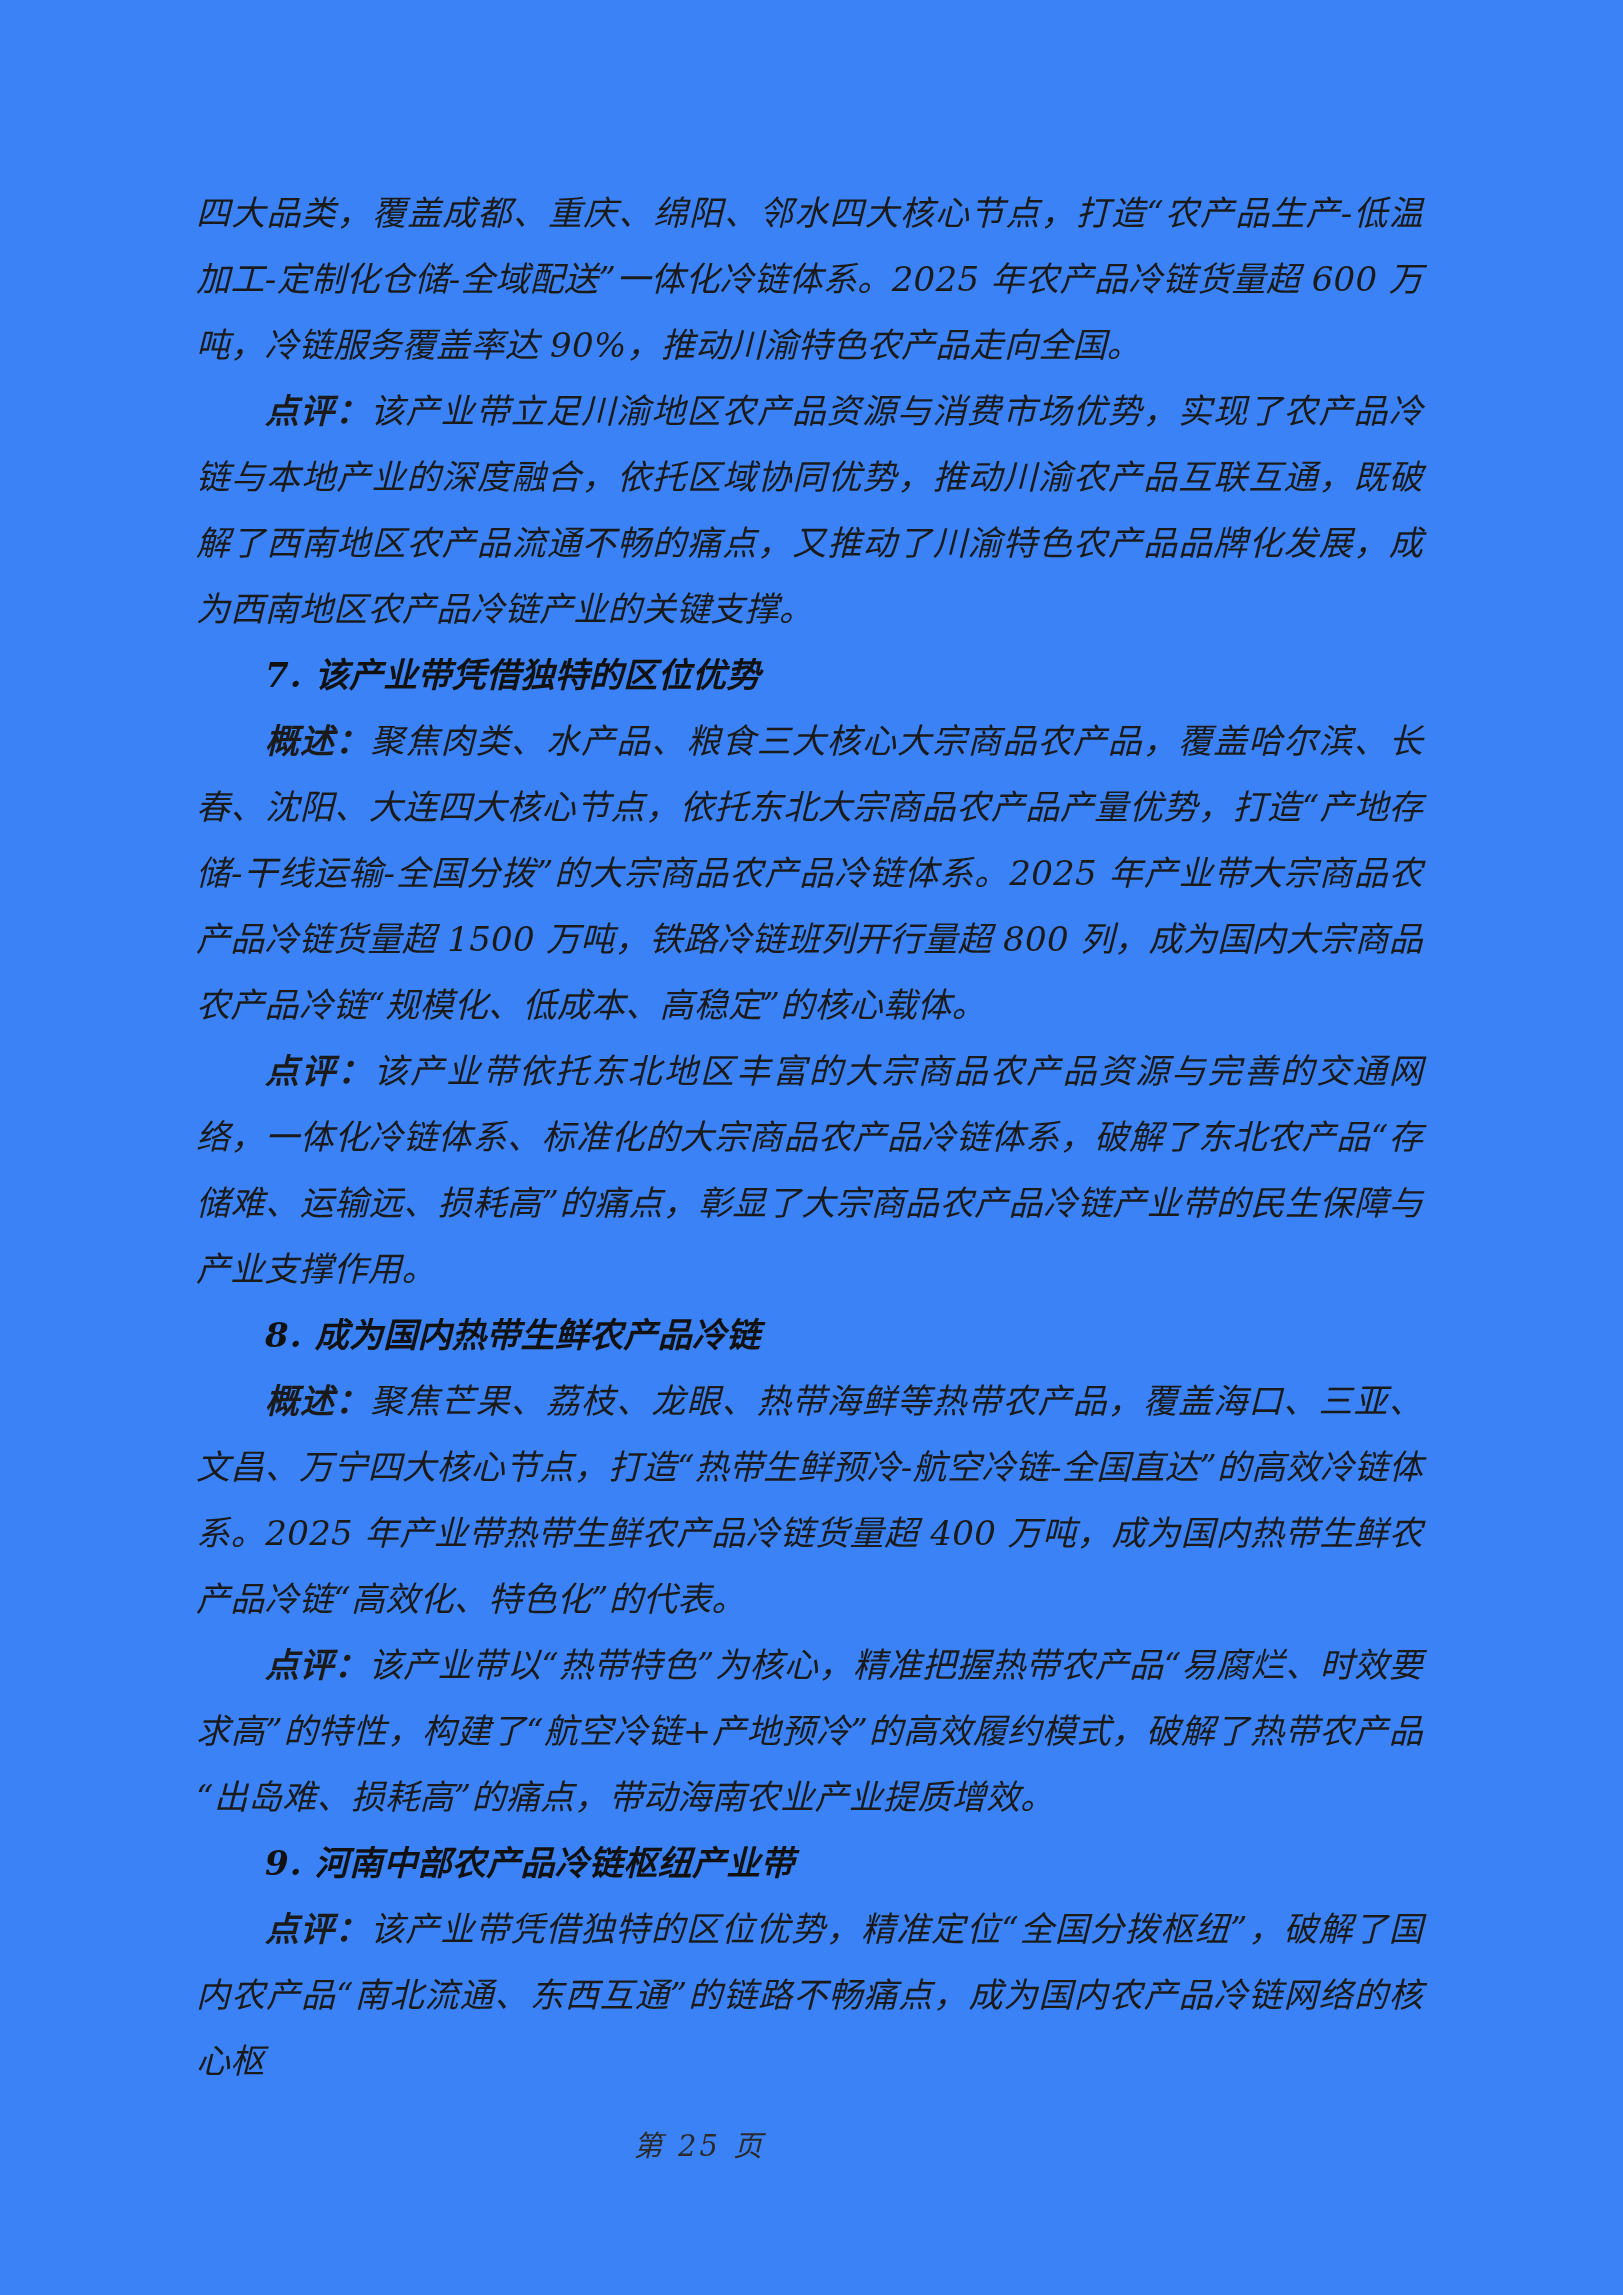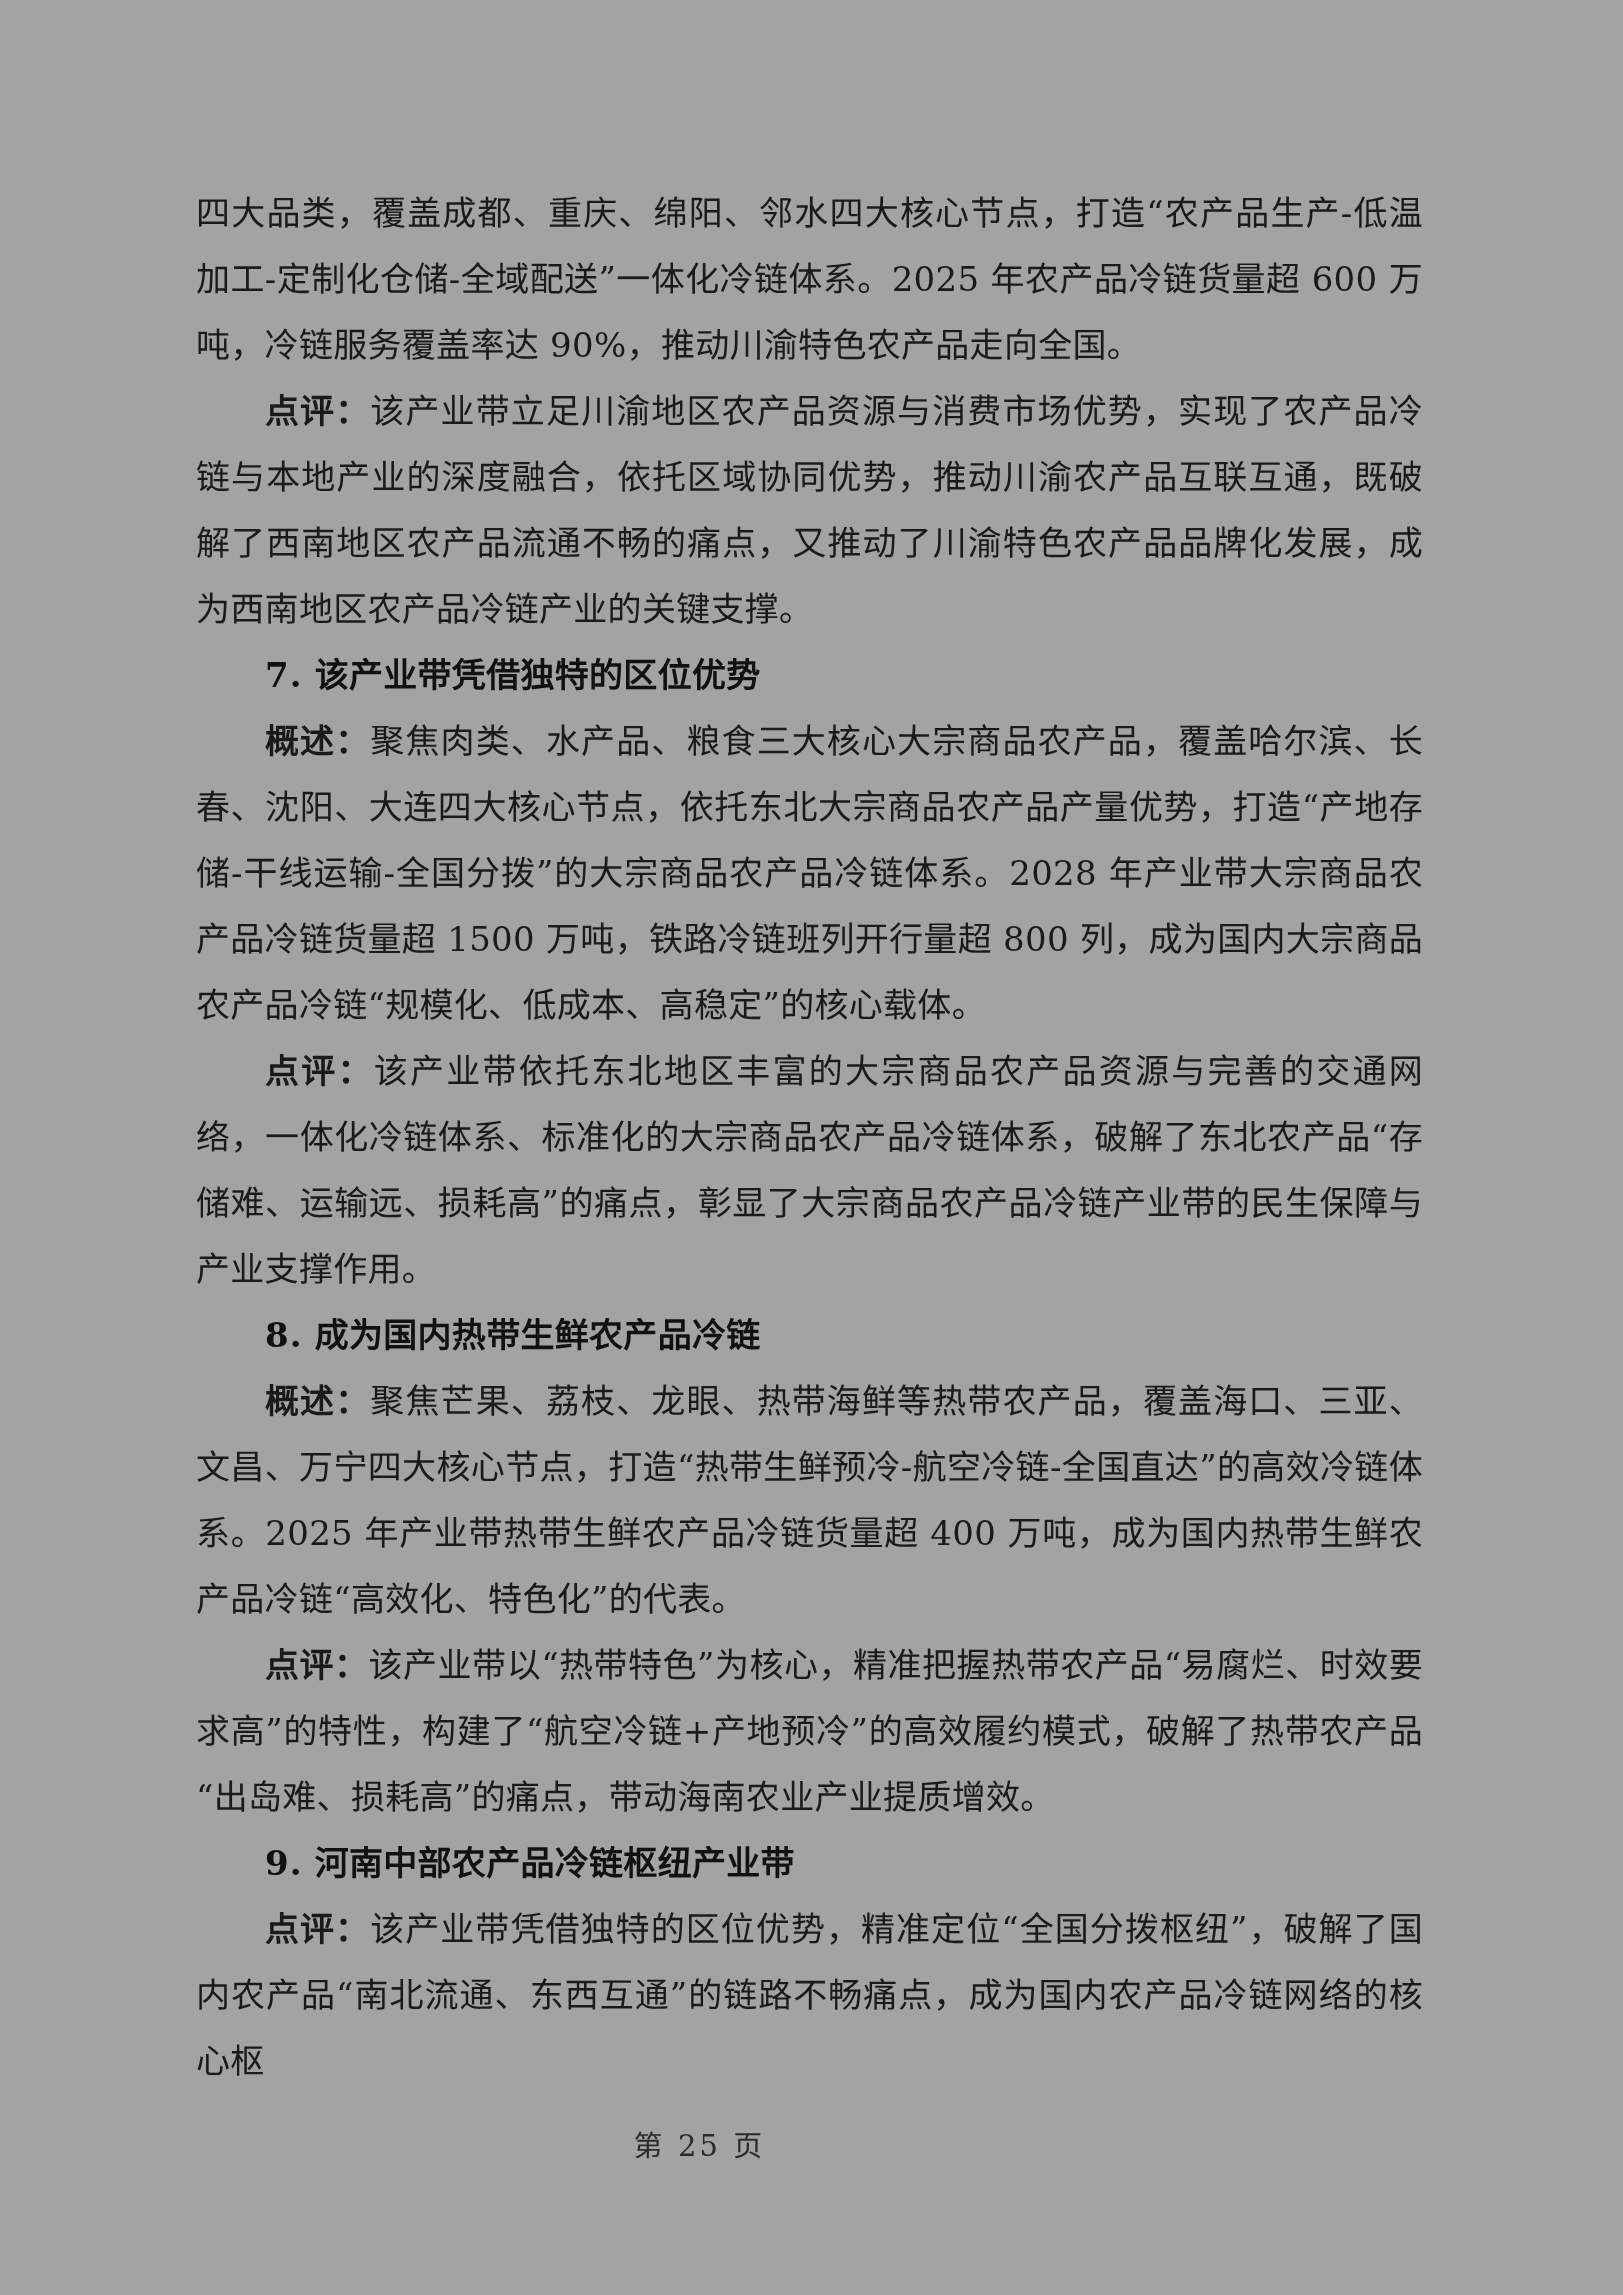--- a/index.html
+++ b/index.html
@@ -8,23 +8,24 @@
     padding: 0;
     background: #ffffff;
   }
   body {
     font-family: "DejaVu Serif", "Liberation Serif", serif;
   }
   .page {
     position: relative;
     width: 1623px;
     height: 2295px;
-    background: #a3a3a3;
+    background: #3b82f6;
     box-sizing: border-box;
     overflow: hidden;
+    font-style: italic;
   }
   .content {
     position: absolute;
     left: 196px;
     top: 180px;
     width: 1227px;
   }
   
   .para {
     font-family: "DejaVu Serif", "Liberation Serif", serif;
@@ -75,21 +76,21 @@
 </style>
 </head>
 <body>
 
 <div class="page">
 
   <div class="content" id="content-root">
       <p class="para"><span>四大品类，覆盖成都、重庆、绵阳、邻水四大核心节点，打造“农产品生产-低温加工-定制化仓储-全域配送”一体化冷链体系。2025 年农产品冷链货量超 600 万吨，冷链服务覆盖率达 90%，推动川渝特色农产品走向全国。</span></p>
       <p class="para indent"><span class="lead">点评：</span><span>该产业带立足川渝地区农产品资源与消费市场优势，实现了农产品冷链与本地产业的深度融合，依托区域协同优势，推动川渝农产品互联互通，既破解了西南地区农产品流通不畅的痛点，又推动了川渝特色农产品品牌化发展，成为西南地区农产品冷链产业的关键支撑。</span></p>
       <div class="heading"><span class="num">7.</span>&nbsp;<span>该产业带凭借独特的区位优势</span></div>
-      <p class="para indent"><span class="lead">概述：</span><span>聚焦肉类、水产品、粮食三大核心大宗商品农产品，覆盖哈尔滨、长春、沈阳、大连四大核心节点，依托东北大宗商品农产品产量优势，打造“产地存储-干线运输-全国分拨”的大宗商品农产品冷链体系。2028 年产业带大宗商品农产品冷链货量超 1500 万吨，铁路冷链班列开行量超 800 列，成为国内大宗商品农产品冷链“规模化、低成本、高稳定”的核心载体。</span></p>
+      <p class="para indent"><span class="lead">概述：</span><span>聚焦肉类、水产品、粮食三大核心大宗商品农产品，覆盖哈尔滨、长春、沈阳、大连四大核心节点，依托东北大宗商品农产品产量优势，打造“产地存储-干线运输-全国分拨”的大宗商品农产品冷链体系。2025 年产业带大宗商品农产品冷链货量超 1500 万吨，铁路冷链班列开行量超 800 列，成为国内大宗商品农产品冷链“规模化、低成本、高稳定”的核心载体。</span></p>
       <p class="para indent"><span class="lead">点评：</span><span>该产业带依托东北地区丰富的大宗商品农产品资源与完善的交通网络，一体化冷链体系、标准化的大宗商品农产品冷链体系，破解了东北农产品“存储难、运输远、损耗高”的痛点，彰显了大宗商品农产品冷链产业带的民生保障与产业支撑作用。</span></p>
       <div class="heading"><span class="num">8.</span>&nbsp;<span>成为国内热带生鲜农产品冷链</span></div>
       <p class="para indent"><span class="lead">概述：</span><span>聚焦芒果、荔枝、龙眼、热带海鲜等热带农产品，覆盖海口、三亚、文昌、万宁四大核心节点，打造“热带生鲜预冷-航空冷链-全国直达”的高效冷链体系。2025 年产业带热带生鲜农产品冷链货量超 400 万吨，成为国内热带生鲜农产品冷链“高效化、特色化”的代表。</span></p>
       <p class="para indent"><span class="lead">点评：</span><span>该产业带以“热带特色”为核心，精准把握热带农产品“易腐烂、时效要求高”的特性，构建了“航空冷链+产地预冷”的高效履约模式，破解了热带农产品“出岛难、损耗高”的痛点，带动海南农业产业提质增效。</span></p>
       <div class="heading"><span class="num">9.</span>&nbsp;<span>河南中部农产品冷链枢纽产业带</span></div>
       <p class="para indent"><span class="lead">点评：</span><span>该产业带凭借独特的区位优势，精准定位“全国分拨枢纽”，破解了国内农产品“南北流通、东西互通”的链路不畅痛点，成为国内农产品冷链网络的核心枢</span></p>
     </div>
 
   <div class="footer">
     <span>第 25 页</span>

